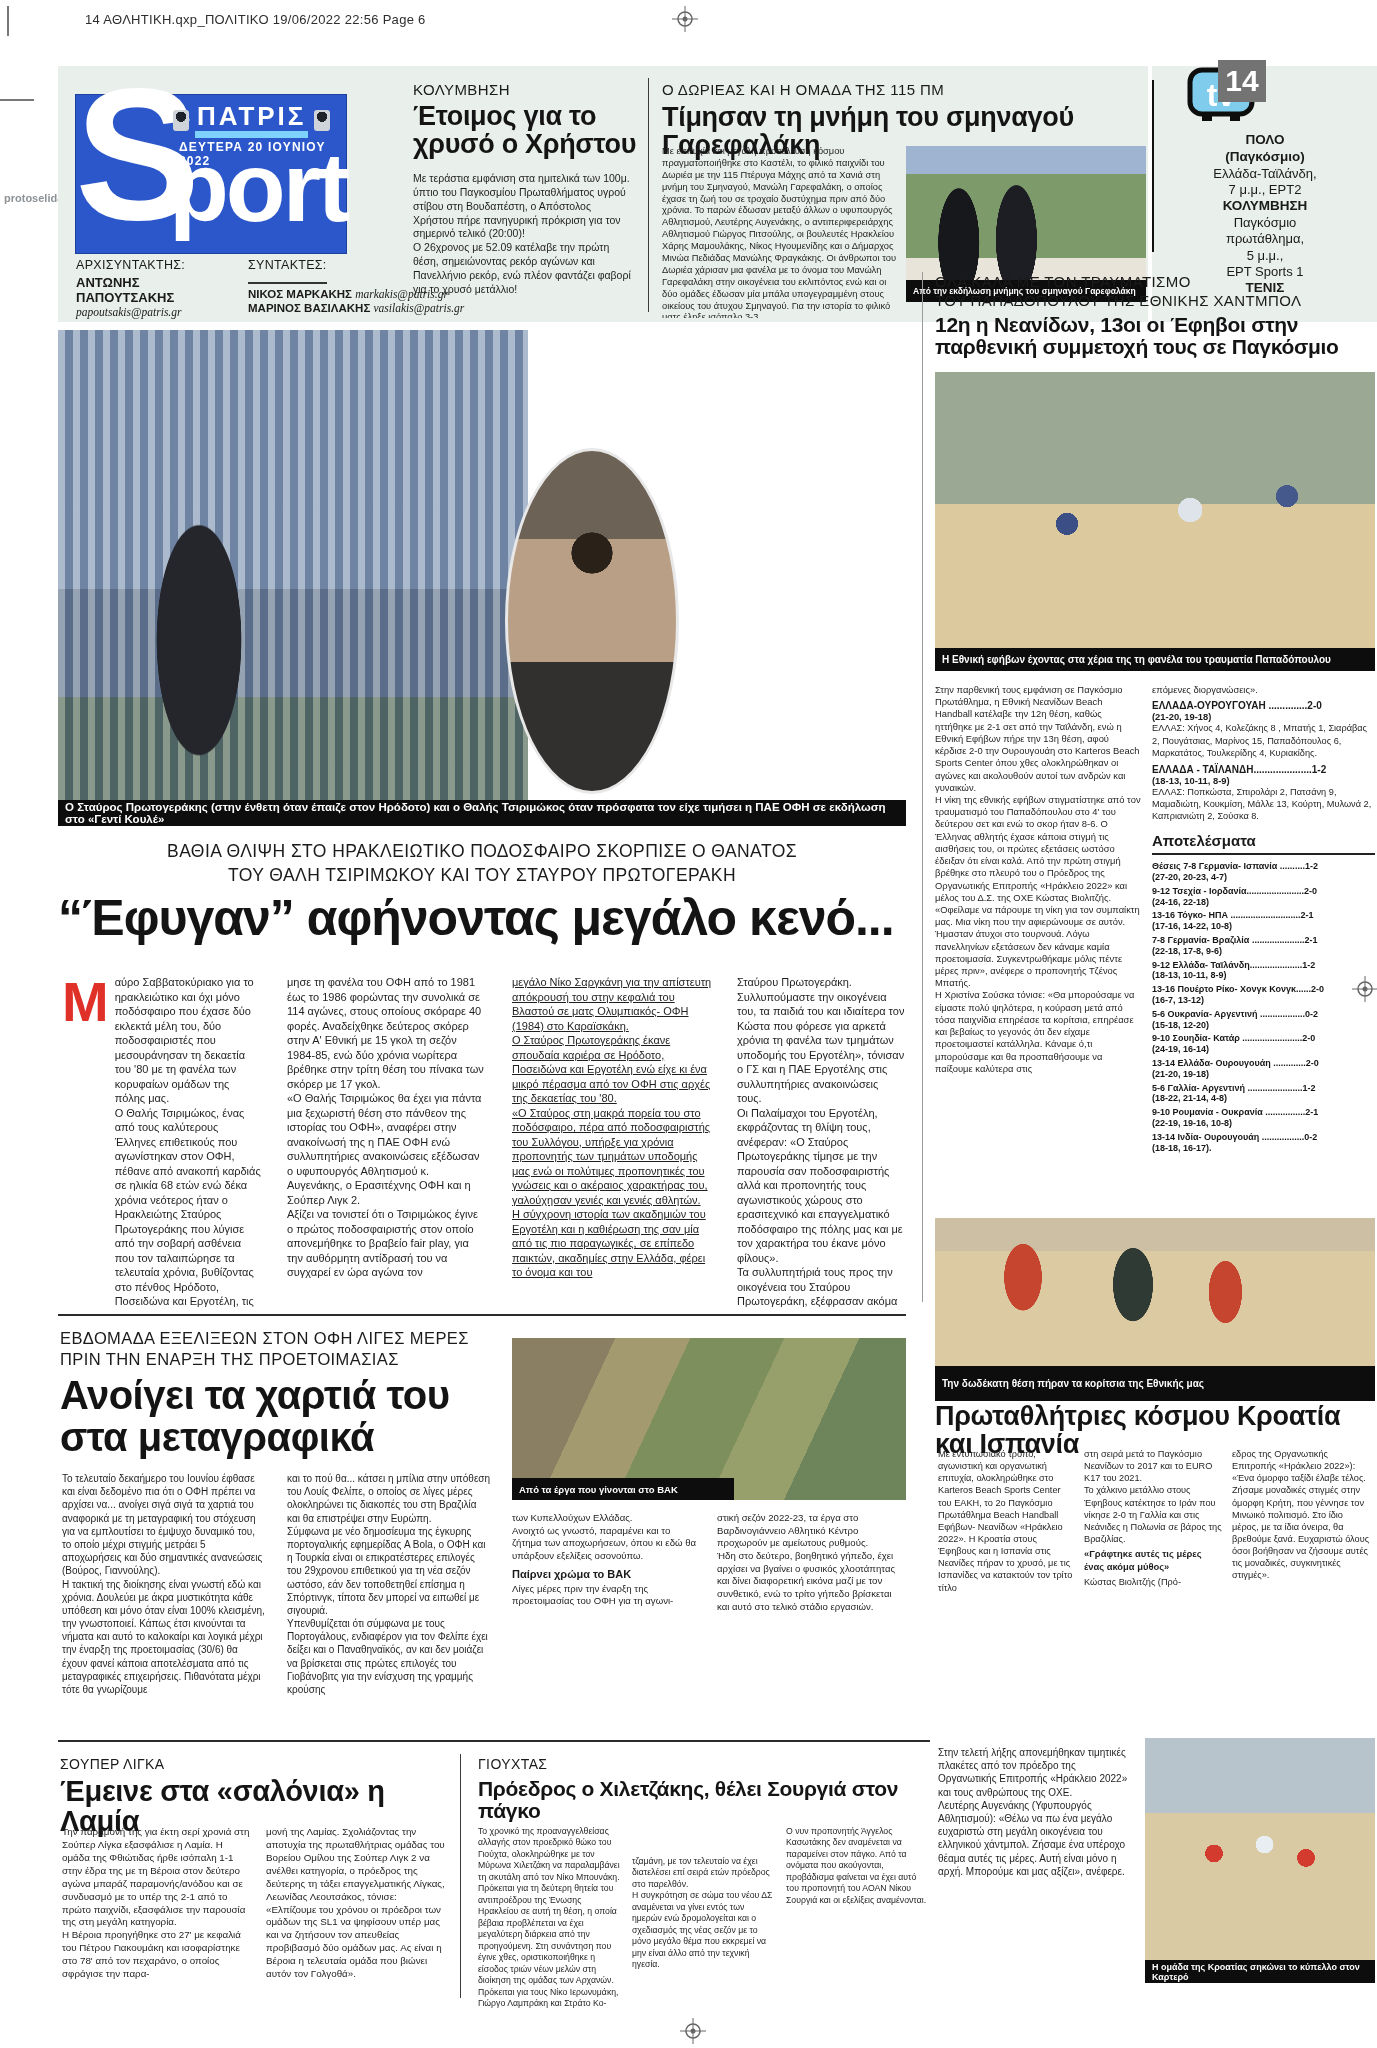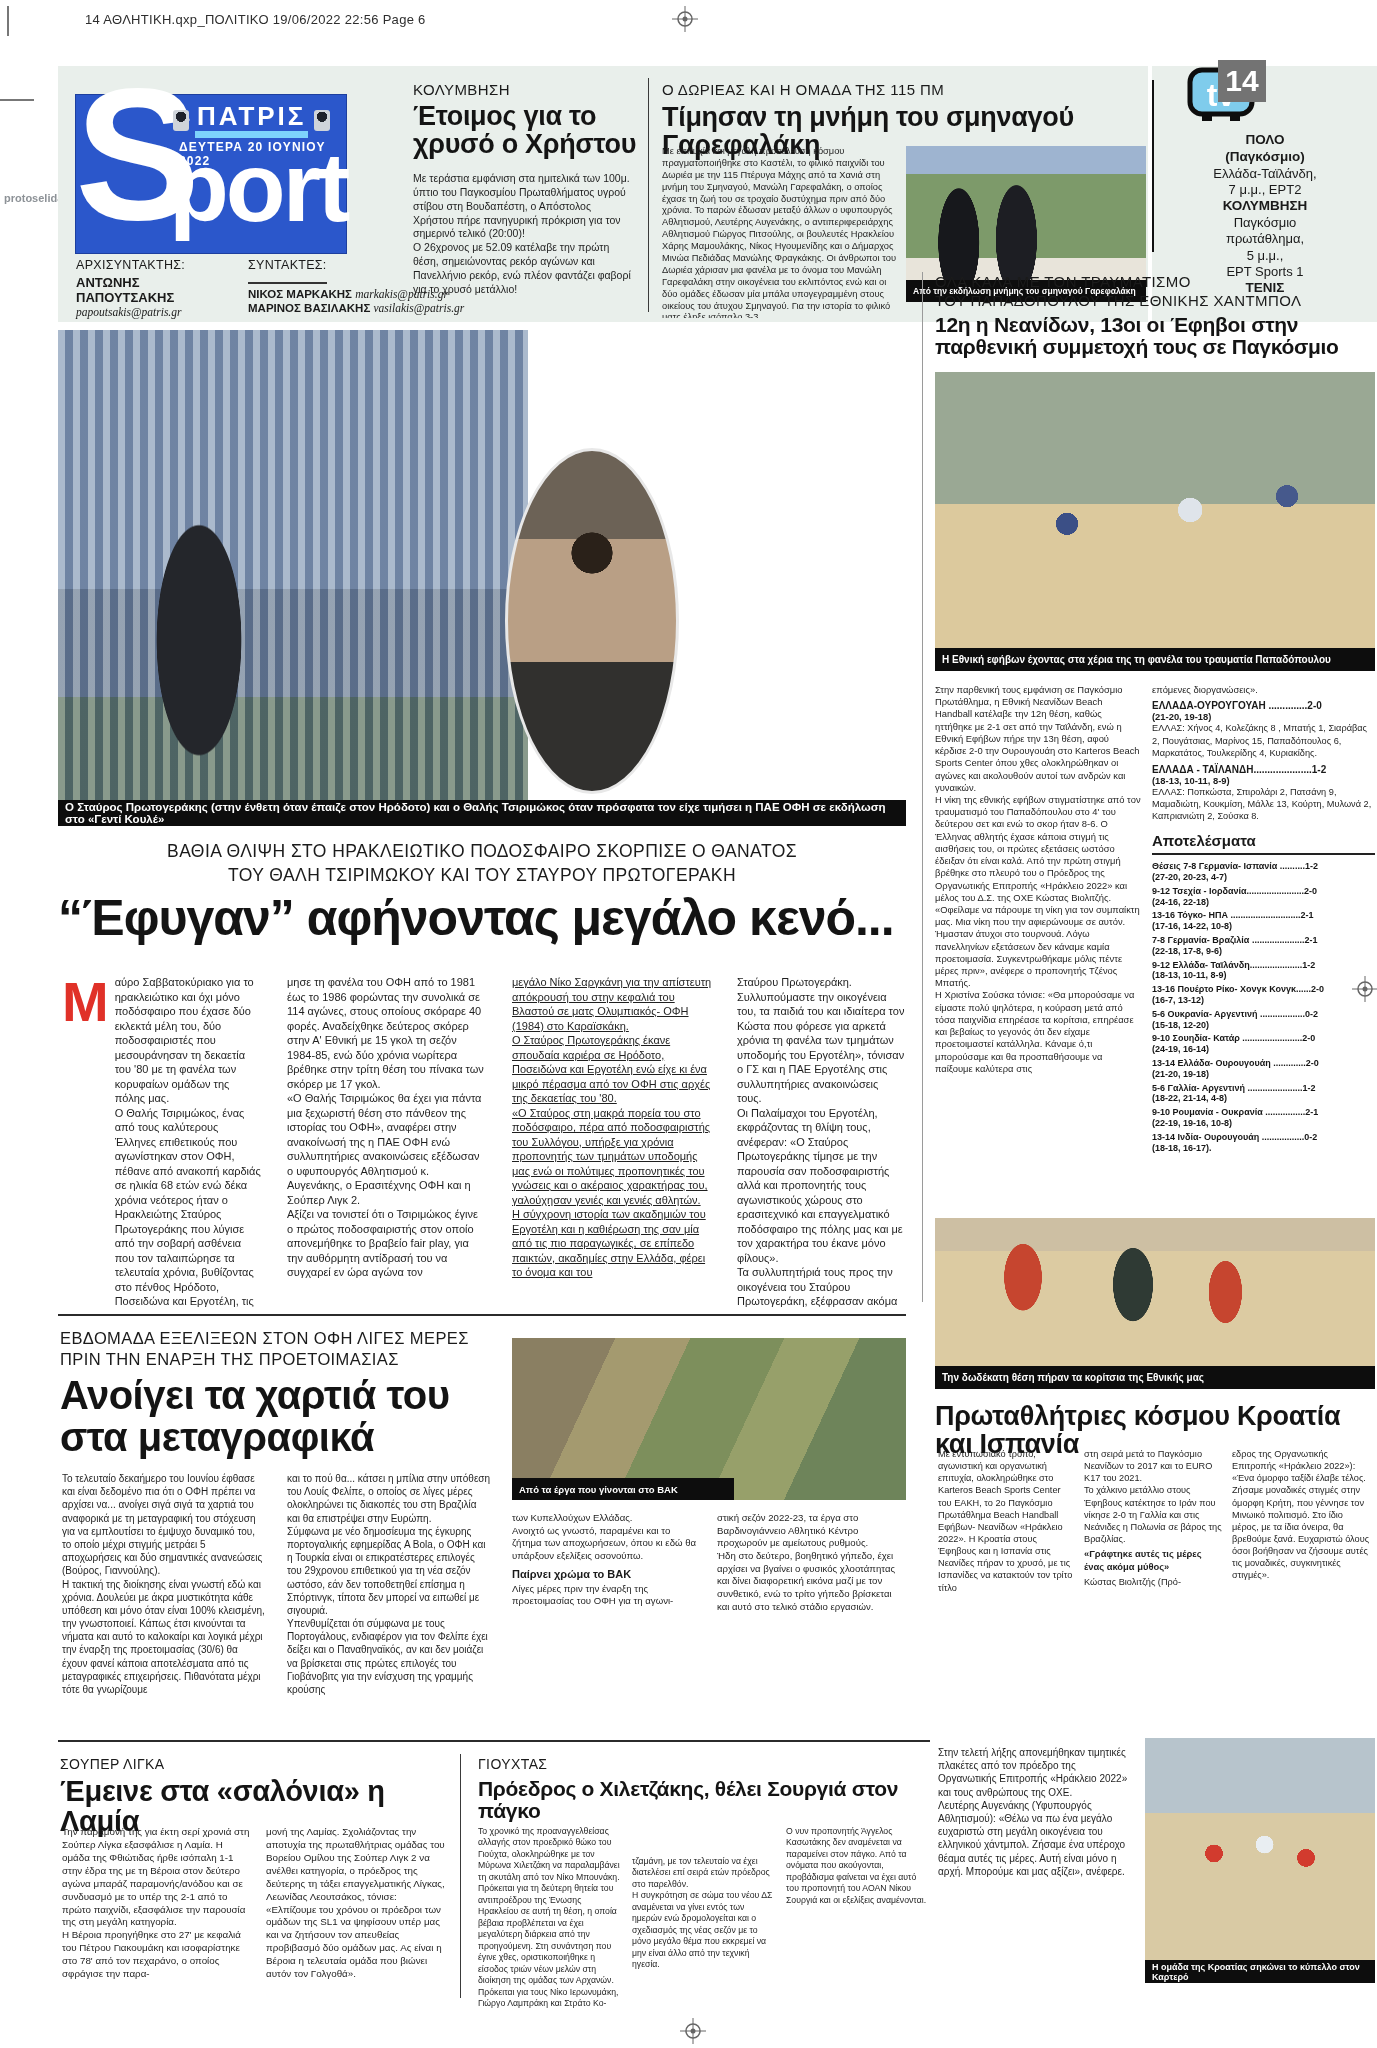--- a/index.html
+++ b/index.html
@@ -232,21 +232,21 @@
       <div class="res">5-6 Γαλλία- Αργεντινή ......................1-2
 (18-22, 21-14, 4-8)</div>
       <div class="res">9-10 Ρουμανία - Ουκρανία ................2-1
 (22-19, 19-16, 10-8)</div>
       <div class="res">13-14 Ινδία- Ουρουγουάη .................0-2
 (18-18, 16-17).</div>
     </div>
   </div>
 
   <div class="abs photo" id="ph-women" style="left:935px;top:1218px;width:440px;height:148px;"></div>
-  <div class="abs capbar" style="left:935px;top:1366px;width:440px;height:23px;font-size:10px;">Την δωδέκατη θέση πήραν τα κορίτσια της Εθνικής μας</div>
+  <div class="abs capbar" style="left:935px;top:1366px;width:440px;height:35px;font-size:10px;">Την δωδέκατη θέση πήραν τα κορίτσια της Εθνικής μας</div>
   <div class="abs hl" style="left:935px;top:1402px;font-size:27px;width:445px;">Πρωταθλήτριες κόσμου Κροατία και Ισπανία</div>
   <div class="abs body" style="left:938px;top:1448px;width:136px;height:286px;font-size:9.2px;">Με εντυπωσιακό τρόπο, αγωνιστική και οργανωτική επιτυχία, ολοκληρώθηκε στο Karteros Beach Sports Center του ΕΑΚΗ, το 2ο Παγκόσμιο Πρωτάθλημα Beach Handball Εφήβων- Νεανίδων «Ηράκλειο 2022». Η Κροατία στους Έφηβους και η Ισπανία στις Νεανίδες πήραν το χρυσό, με τις Ισπανίδες να κατακτούν τον τρίτο τίτλο</div>
   <div class="abs" style="left:1084px;top:1448px;width:138px;height:286px;overflow:hidden;">
     <div class="body" style="font-size:9.2px;">στη σειρά μετά το Παγκόσμιο Νεανίδων το 2017 και το EURO K17 του 2021.
 Το χάλκινο μετάλλιο στους Έφηβους κατέκτησε το Ιράν που νίκησε 2-0 τη Γαλλία και στις Νεάνιδες η Πολωνία σε βάρος της Βραζιλίας.</div>
     <div class="body subhead" style="font-size:9.4px;margin-top:3px;">«Γράφτηκε αυτές τις μέρες ένας ακόμα μύθος»</div>
     <div class="body" style="font-size:9.2px;margin-top:3px;">Κώστας Βιολιτζής (Πρό-</div>
   </div>
   <div class="abs body" style="left:1232px;top:1448px;width:140px;height:286px;font-size:9.2px;">εδρος της Οργανωτικής Επιτροπής «Ηράκλειο 2022»): «Ένα όμορφο ταξίδι έλαβε τέλος. Ζήσαμε μοναδικές στιγμές στην όμορφη Κρήτη, που γέννησε τον Μινωικό πολιτισμό. Στο ίδιο μέρος, με τα ίδια όνειρα, θα βρεθούμε ξανά. Ευχαριστώ όλους όσοι βοήθησαν να ζήσουμε αυτές τις μοναδικές, συγκινητικές στιγμές».</div>
   <div class="abs body" style="left:938px;top:1746px;width:196px;height:256px;font-size:10px;">Στην τελετή λήξης απονεμήθηκαν τιμητικές πλακέτες από τον πρόεδρο της Οργανωτικής Επιτροπής «Ηράκλειο 2022» και τους ανθρώπους της ΟΧΕ.

